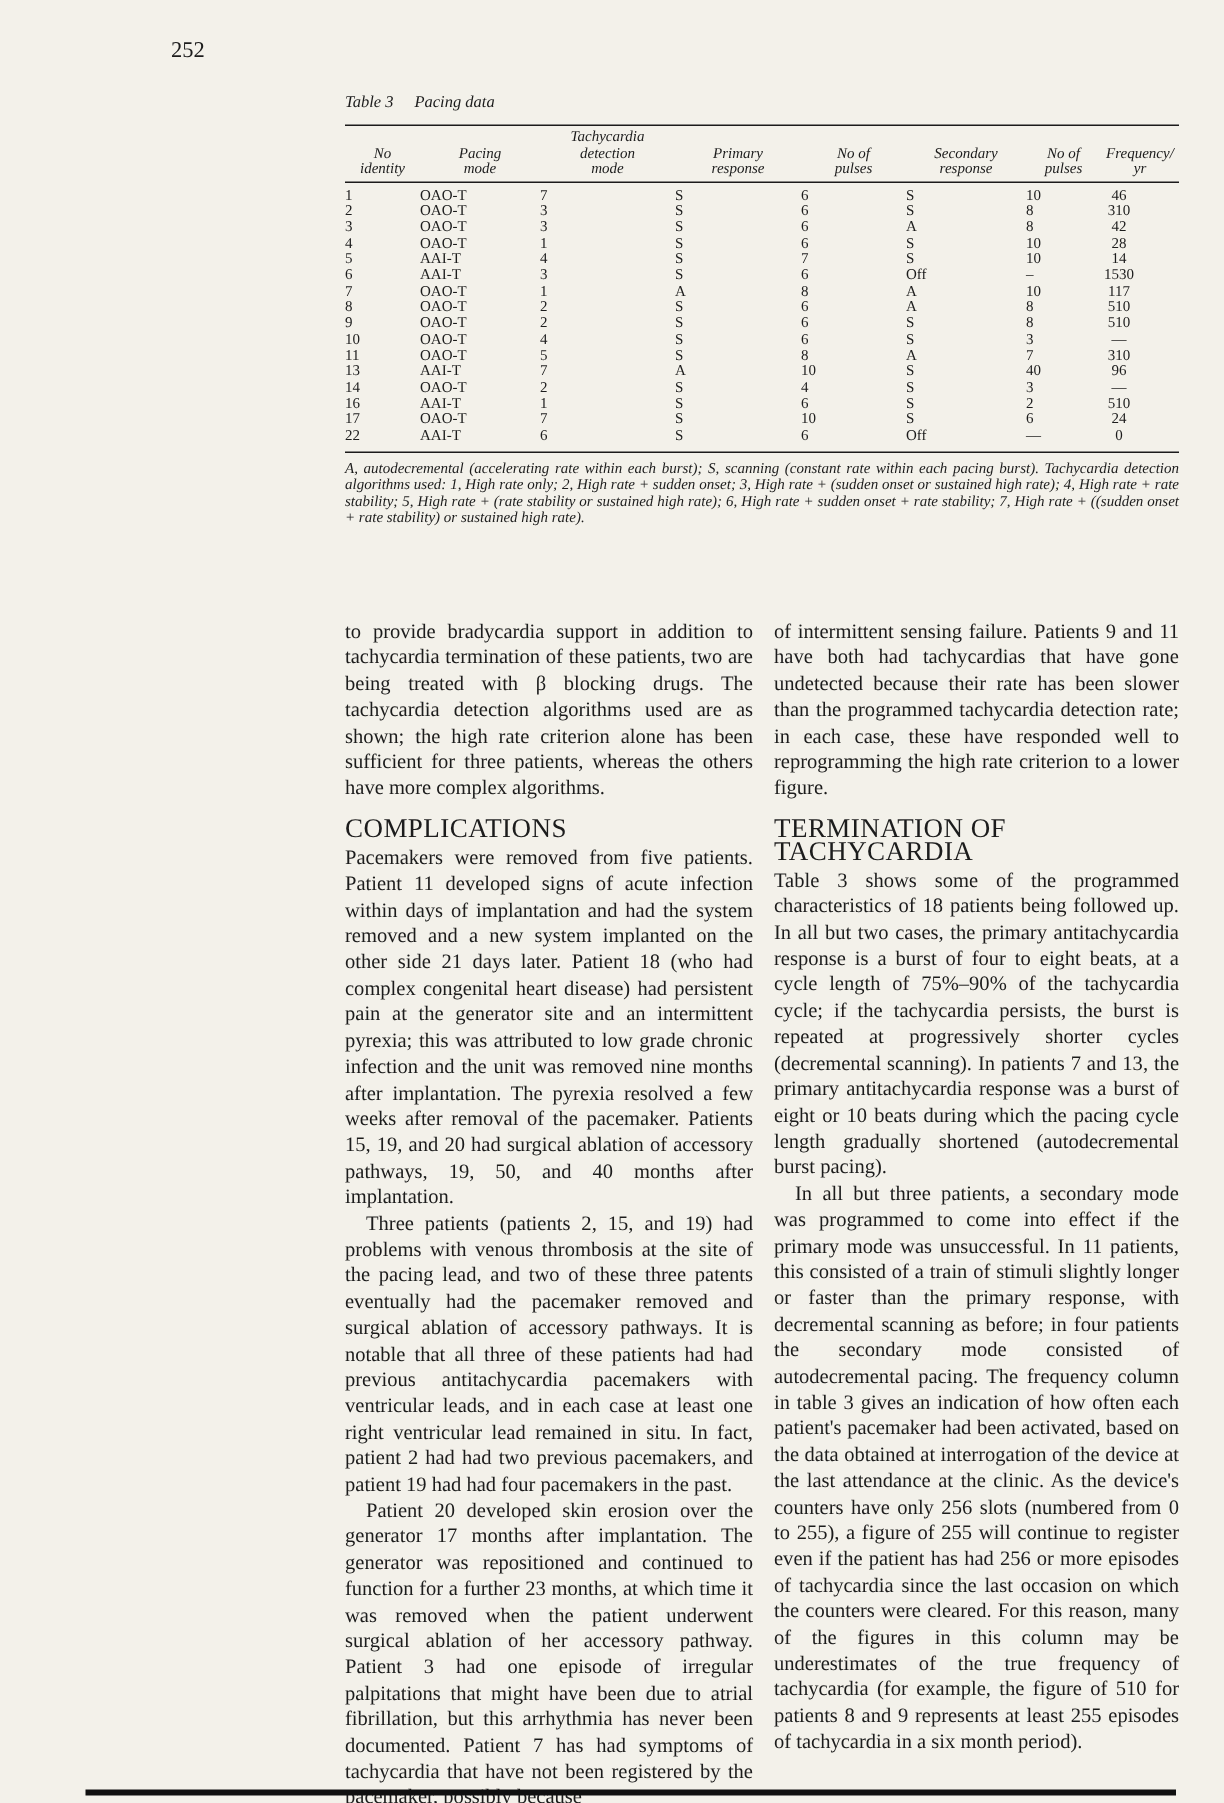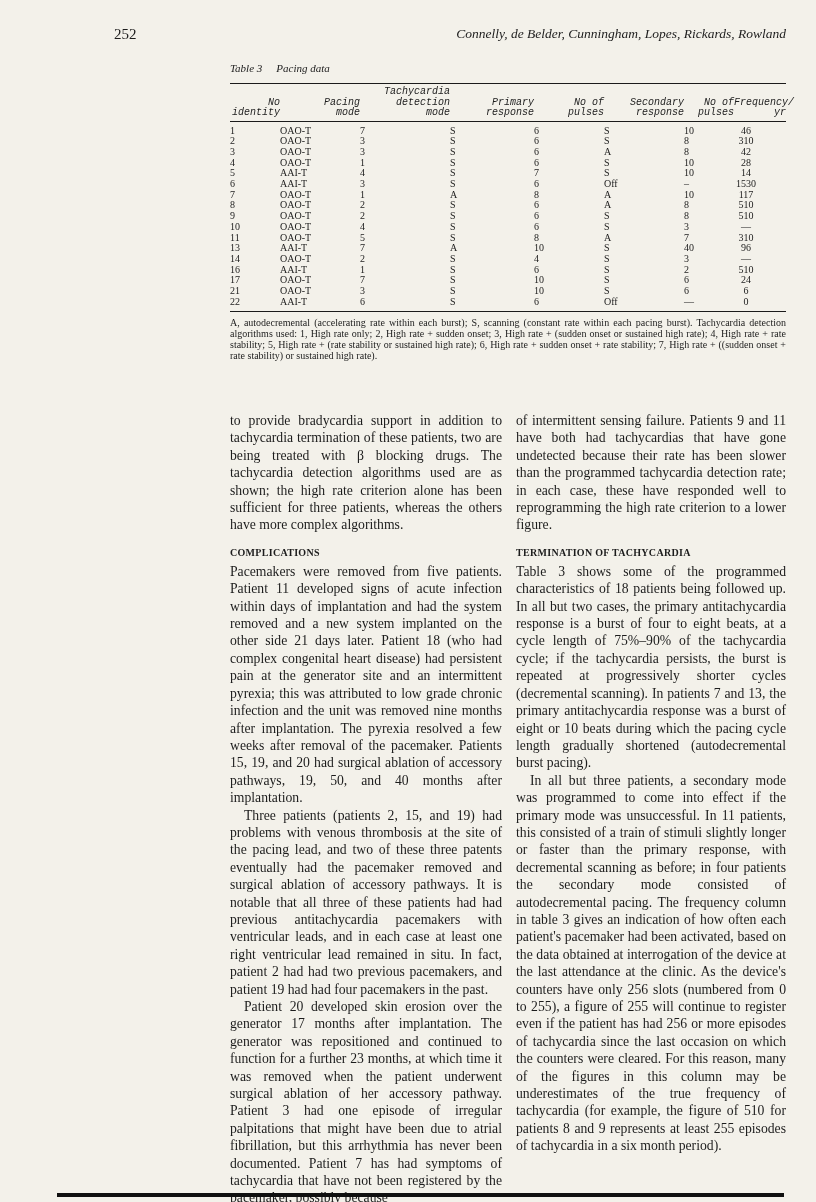--- a/index.html
+++ b/index.html
@@ -21,64 +21,63 @@
   .table-caption { font-style:italic; font-size:11px; margin:0 0 9px 0; }
   .table-caption .cap-label { margin-right:14px; }
   table.data-table {
     width:556px; border-collapse:collapse; table-layout:fixed;
     border-top:1px solid #1b1b1b;
     font-size:10px;
   }
   table.data-table thead { border-bottom:1px solid #1b1b1b; }
   table.data-table tbody { border-bottom:1px solid #1b1b1b; }
   table.data-table th {
-    font-weight:normal; font-style:italic; text-align:right;
-    vertical-align:bottom; padding:3px 0 2px 0; line-height:10.5px;font-family:Liberation Mono, monospace;
+    font-weight:normal; font-style:italic; text-align:center;
+    vertical-align:bottom; padding:3px 0 2px 0; line-height:10.5px;
   }
   table.data-table td { padding:0; line-height:10.7px; vertical-align:top; }
   table.data-table tbody tr:first-child td { padding-top:4px; }
   table.data-table tbody tr:last-child td { padding-bottom:4px; }
   
   table.data-table th:nth-child(1), table.data-table td:nth-child(1) { width:50px; }
   table.data-table th:nth-child(2), table.data-table td:nth-child(2) { width:80px; }
   table.data-table th:nth-child(3), table.data-table td:nth-child(3) { width:90px; }
   table.data-table th:nth-child(4), table.data-table td:nth-child(4) { width:84px; }
   table.data-table th:nth-child(5), table.data-table td:nth-child(5) { width:70px; }
   table.data-table th:nth-child(6), table.data-table td:nth-child(6) { width:80px; }
   table.data-table th:nth-child(7), table.data-table td:nth-child(7) { width:50px; }
   table.data-table th:nth-child(8), table.data-table td:nth-child(8) { width:52px; }
   table.data-table td:nth-child(8) { text-align:center; padding-right:28px; }
   .table-footnote {
-    margin-top:5px; font-size:10px; line-height:11px; text-align:justify;
+    margin-top:5px; font-size:10px; line-height:11px; text-align:justify;font-style:italic;
   }
 
   
   .body-col { position:absolute; top:412px; }
   .body-col-left  { left:230px; width:272px; }
   .body-col-right { left:516px; width:270px; }
   .body-col p {
     margin:0; font-size:13.7px; line-height:17.4px; text-align:justify;
   }
   .body-col p.indent { text-indent:14px; }
   .body-col h3 {
-    margin:11px 0 3px 0; font-size:10px; font-weight:bold;
+    margin:11px 0 3px 0; font-size:18px; font-weight:normal;
     letter-spacing:0.3px; line-height:15px;
   }
   .page-bottom-rule {
     position:absolute; left:57px; top:1193px; width:727px; height:4px;
     background:#101010;
   }
 </style>
 </head>
 <body>
 
 <div class="page">
 
   <div class="page-number">252</div>
-  <div class="running-head">Connelly, de Belder, Cunningham, Lopes, Rickards, Rowland</div>
 
   <div class="table-wrap">
     <p class="table-caption"><span class="cap-label">Table 3</span><span class="cap-title">Pacing data</span></p>
     <table class="data-table">
       <thead>
         <tr>
             <th>
               <div>No</div>
               <div>identity</div>
             </th>
@@ -256,30 +255,20 @@
           </tr>
           <tr>
             <td>17</td>
             <td>OAO-T</td>
             <td>7</td>
             <td>S</td>
             <td>10</td>
             <td>S</td>
             <td>6</td>
             <td>24</td>
-          </tr>
-          <tr>
-            <td>21</td>
-            <td>OAO-T</td>
-            <td>3</td>
-            <td>S</td>
-            <td>10</td>
-            <td>S</td>
-            <td>6</td>
-            <td>6</td>
           </tr>
           <tr>
             <td>22</td>
             <td>AAI-T</td>
             <td>6</td>
             <td>S</td>
             <td>6</td>
             <td>Off</td>
             <td>—</td>
             <td>0</td>

